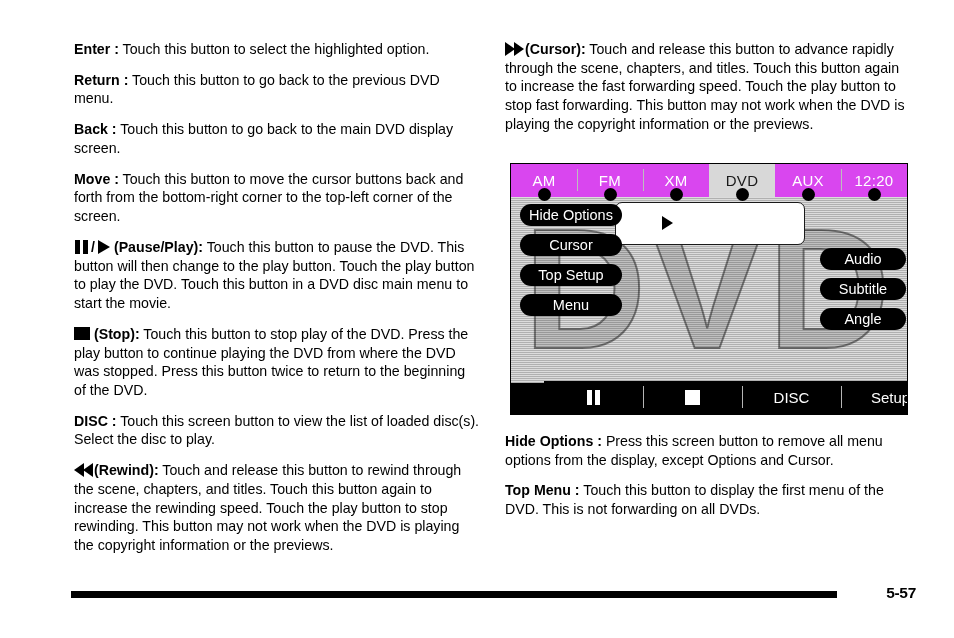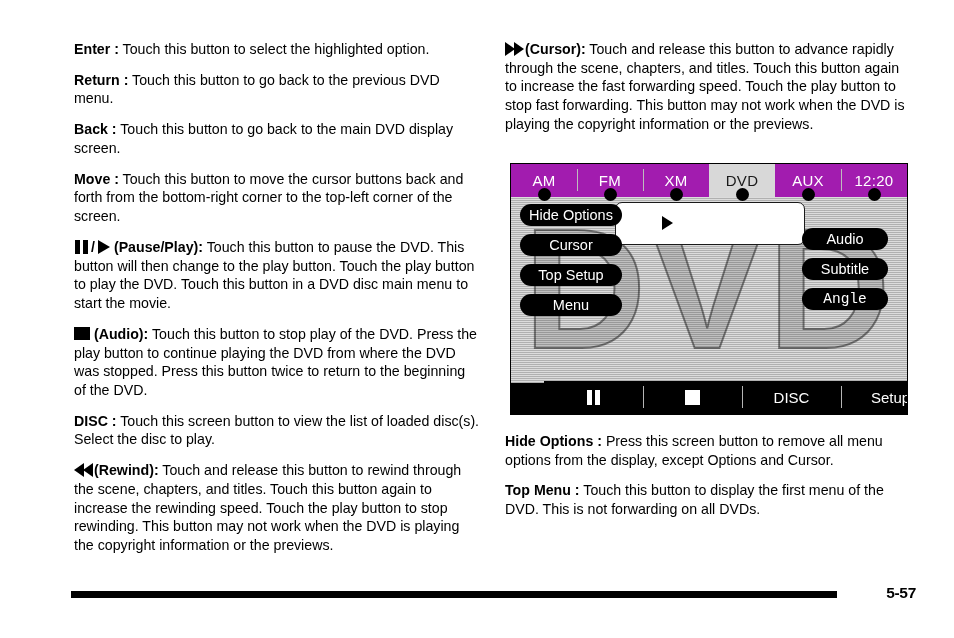--- a/index.html
+++ b/index.html
@@ -111,21 +111,21 @@
     box-sizing: border-box;
     overflow: hidden;
   }
 
   
   .tabbar {
     position: absolute;
     left: 0; top: 0;
     width: 100%;
     height: 33px;
-    background: #a21caf;
+    background: #d946ef;
     display: flex;
     align-items: center;
   }
   .tab {
     flex: 1 1 0;
     height: 100%;
     display: flex;
     align-items: center;
     justify-content: center;
     color: #ffffff;
@@ -207,29 +207,29 @@
     border-radius: 12px;
     font-size: 14.5px;
     display: flex;
     align-items: center;
     justify-content: center;
     height: 22px;
     z-index: 5;
     white-space: nowrap;
   }
   .pill-left  { left: 9px;  width: 102px; }
-  .pill-right { right: 19px; width: 86px; }
+  .pill-right { right: 1px; width: 86px; margin-top: 20px; }
 
   .p-hide     { top: 7px; }
   .p-cursor   { top: 37px; }
   .p-topmenu  { top: 67px; }
   .p-menu     { top: 97px; }
   .p-audio    { top: 31px; }
   .p-subtitle { top: 61px; }
-  .p-angle    { top: 91px; font-family: Liberation Mono, monospace; }
+  .p-angle    { top: 91px; }
 
   
   .infopanel {
     position: absolute;
     left: 104px;
     top: 5px;
     width: 188px;
     height: 41px;
     background: #ffffff;
     border: 1.5px solid #1a1a1a;
@@ -323,21 +323,21 @@
       <span class="term">Move :</span><span> Touch this button to move the cursor buttons back and forth from the bottom-right corner to the top-left corner of the screen.</span>
     </p>
 
     <p class="para">
       <span class="ic ic-pause"><i></i><i></i></span><span class="slash">/</span><span class="ic ic-play"></span>
       <span class="term">(Pause/Play):</span><span> Touch this button to pause the DVD. This button will then change to the play button. Touch the play button to play the DVD. Touch this button in a DVD disc main menu to start the movie.</span>
     </p>
 
     <p class="para">
       <span class="ic ic-stop"></span>
-      <span class="term">(Audio):</span><span> Touch this button to stop play of the DVD. Press the play button to continue playing the DVD from where the DVD was stopped. Press this button twice to return to the beginning of the DVD.</span>
+      <span class="term">(Stop):</span><span> Touch this button to stop play of the DVD. Press the play button to continue playing the DVD from where the DVD was stopped. Press this button twice to return to the beginning of the DVD.</span>
     </p>
 
     <p class="para">
       <span class="term">DISC :</span><span> Touch this screen button to view the list of loaded disc(s). Select the disc to play.</span>
     </p>
 
     <p class="para">
       <span class="ic ic-rew"><b></b><b></b></span><span class="term">(Rewind):</span><span>  Touch and release this button to rewind through the scene, chapters, and titles. Touch this button again to increase the rewinding speed. Touch the play button to stop rewinding. This button may not work when the DVD is playing the copyright information or the previews.</span>
     </p>
 

